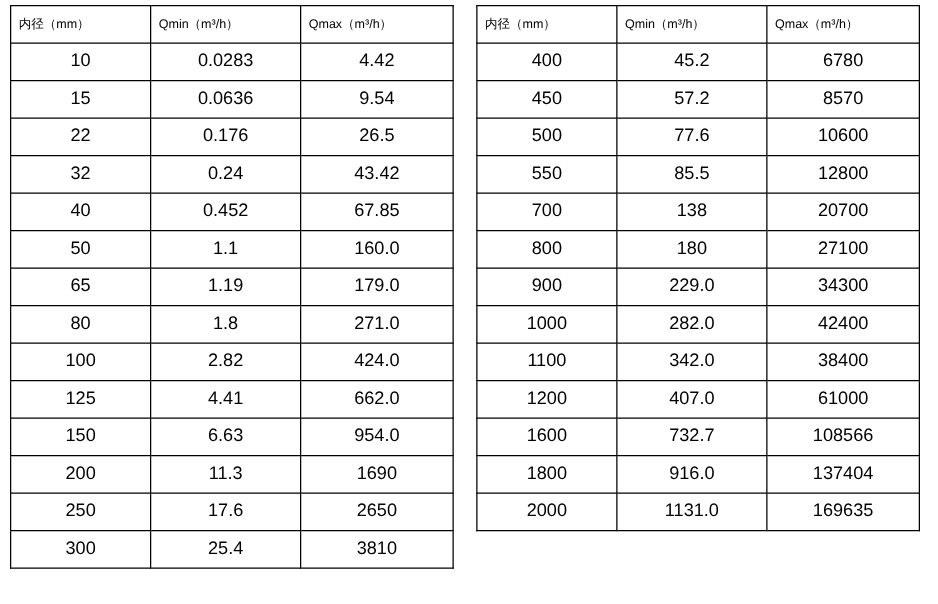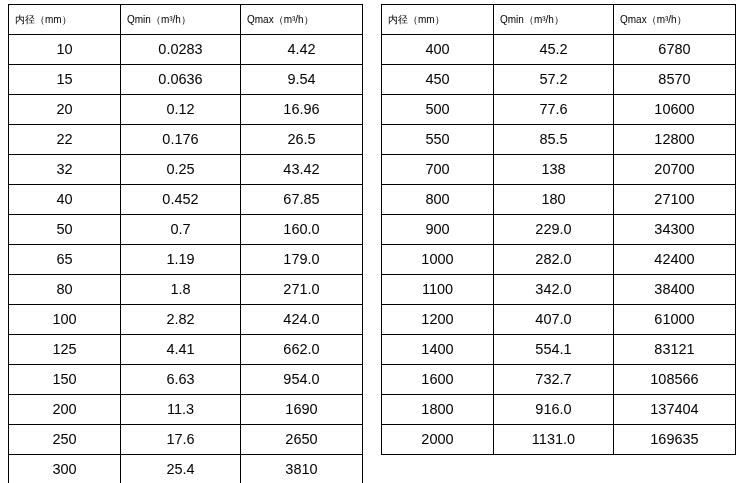--- a/index.html
+++ b/index.html
@@ -77,42 +77,37 @@
         <td>10</td>
         <td>0.0283</td>
         <td>4.42</td>
       </tr>
       <tr>
         <td>15</td>
         <td>0.0636</td>
         <td>9.54</td>
       </tr>
       <tr>
-        <td>20</td>
-        <td>0.12</td>
-        <td>16.96</td>
-      </tr>
-      <tr>
         <td>22</td>
         <td>0.176</td>
         <td>26.5</td>
       </tr>
       <tr>
         <td>32</td>
-        <td>0.25</td>
+        <td>0.24</td>
         <td>43.42</td>
       </tr>
       <tr>
         <td>40</td>
         <td>0.452</td>
         <td>67.85</td>
       </tr>
       <tr>
         <td>50</td>
-        <td>0.7</td>
+        <td>1.1</td>
         <td>160.0</td>
       </tr>
       <tr>
         <td>65</td>
         <td>1.19</td>
         <td>179.0</td>
       </tr>
       <tr>
         <td>80</td>
         <td>1.8</td>
@@ -210,25 +205,20 @@
         <td>1100</td>
         <td>342.0</td>
         <td>38400</td>
       </tr>
       <tr>
         <td>1200</td>
         <td>407.0</td>
         <td>61000</td>
       </tr>
       <tr>
-        <td>1400</td>
-        <td>554.1</td>
-        <td>83121</td>
-      </tr>
-      <tr>
         <td>1600</td>
         <td>732.7</td>
         <td>108566</td>
       </tr>
       <tr>
         <td>1800</td>
         <td>916.0</td>
         <td>137404</td>
       </tr>
       <tr>

